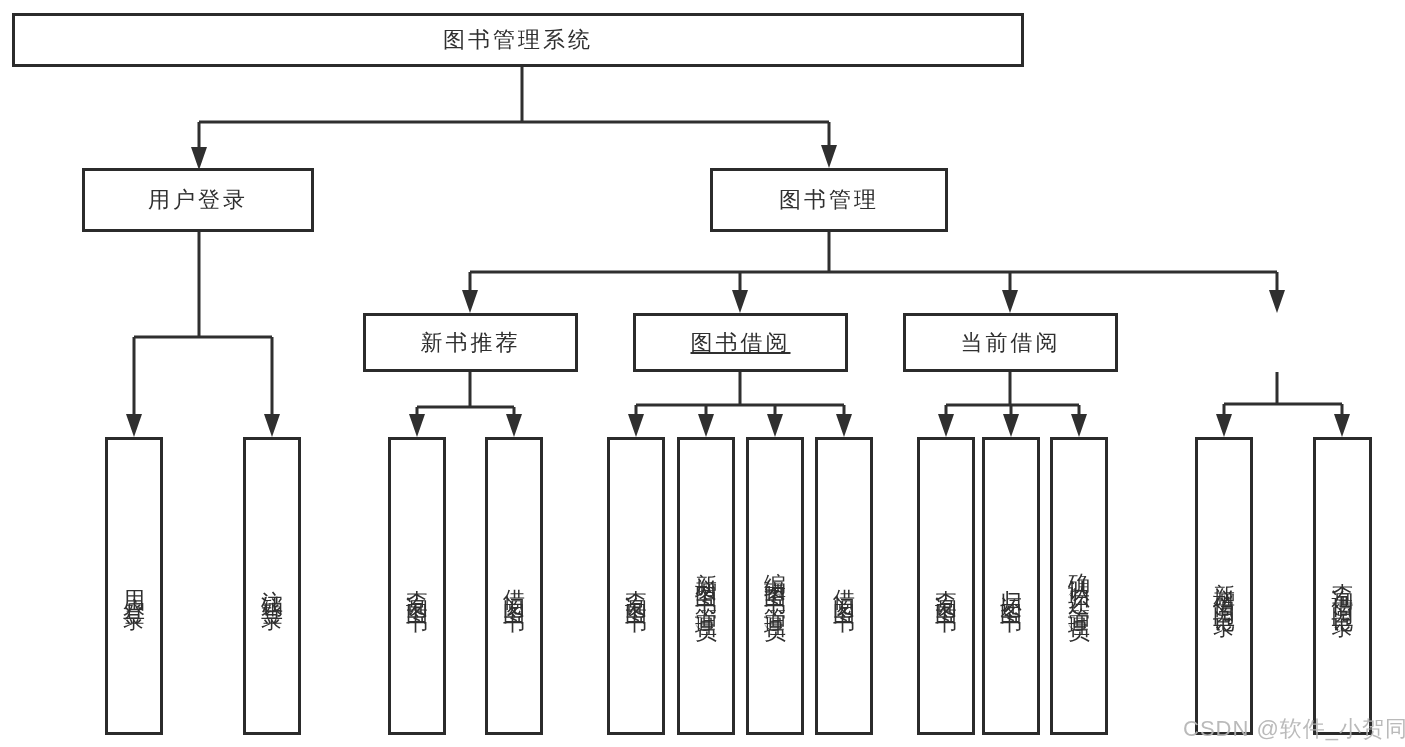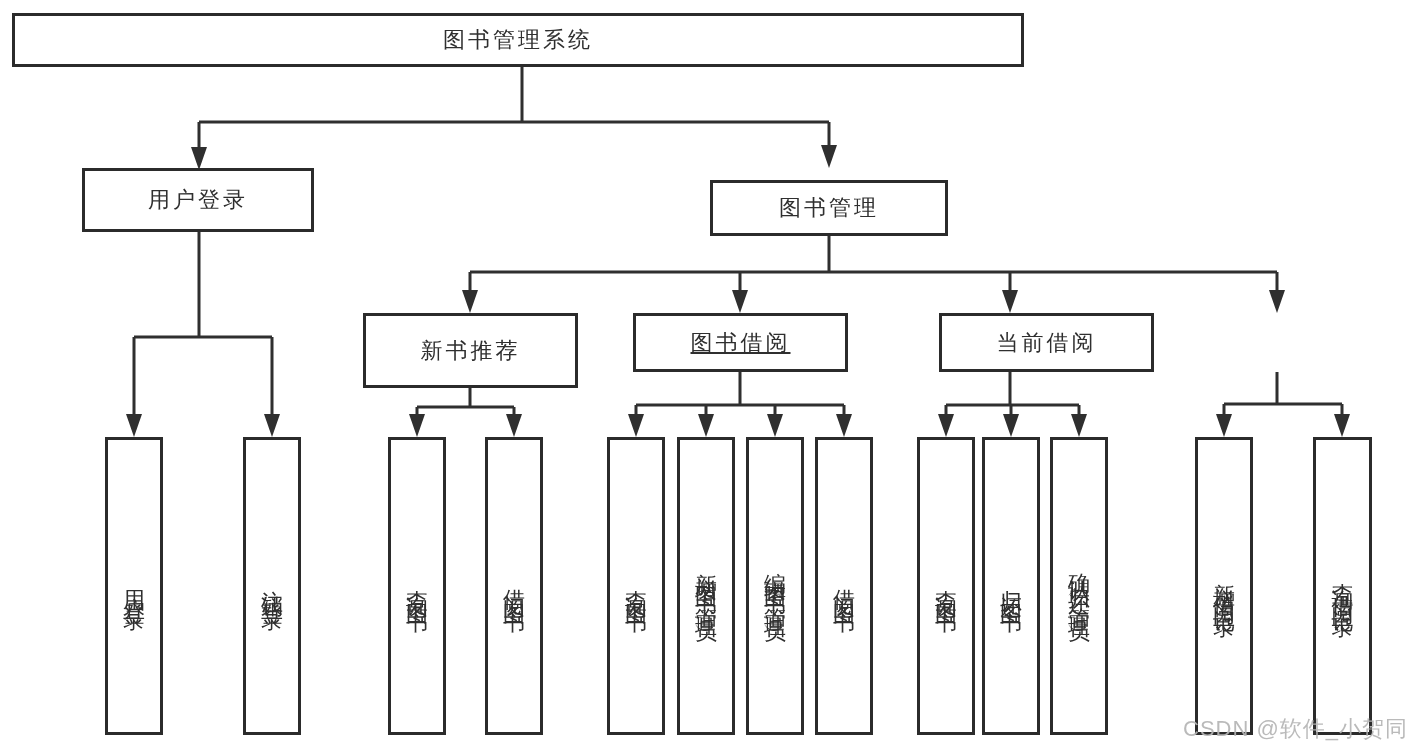--- a/index.html
+++ b/index.html
@@ -97,25 +97,25 @@
       <path d="M1003 414 L1019 414 L1011 437 Z"></path>
       <path d="M1071 414 L1087 414 L1079 437 Z"></path>
       <path d="M1216 414 L1232 414 L1224 437 Z"></path>
       <path d="M1334 414 L1350 414 L1342 437 Z"></path>
     </g>
   </svg>
 
   <div class="box h-box" style="left:12px; top:13px; width:1012px; height:54px;">图书管理系统</div>
 
   <div class="box h-box" style="left:82px; top:168px; width:232px; height:64px;">用户登录</div>
-  <div class="box h-box" style="left:710px; top:180px; width:238px; height:56px;font-family:Liberation Mono, monospace;">图书管理</div>
+  <div class="box h-box" style="left:710px; top:168px; width:238px; height:64px;font-family:Liberation Mono, monospace;">图书管理</div>
 
-  <div class="box h-box" style="left:363px; top:313px; width:215px; height:75px;">新书推荐</div>
+  <div class="box h-box" style="left:363px; top:313px; width:215px; height:59px;">新书推荐</div>
   <div class="box h-box" style="left:633px; top:313px; width:215px; height:59px;text-decoration:underline;">图书借阅</div>
-  <div class="box h-box" style="left:903px; top:313px; width:215px; height:59px;margin-left:36px;">当前借阅</div>
+  <div class="box h-box" style="left:903px; top:313px; width:215px; height:59px;">当前借阅</div>
 
   <div class="box v-box" style="left:105px; top:437px; width:58px; height:298px;">用户登录</div>
   <div class="box v-box" style="left:243px; top:437px; width:58px; height:298px;">注销登录</div>
 
   <div class="box v-box" style="left:388px; top:437px; width:58px; height:298px;">查询图书</div>
   <div class="box v-box" style="left:485px; top:437px; width:58px; height:298px;">借阅图书</div>
 
   <div class="box v-box" style="left:607px; top:437px; width:58px; height:298px;">查询图书</div>
   <div class="box v-box" style="left:677px; top:437px; width:58px; height:298px;">新增图书（管理员）</div>
   <div class="box v-box" style="left:746px; top:437px; width:58px; height:298px;">编辑图书（管理员）</div>

